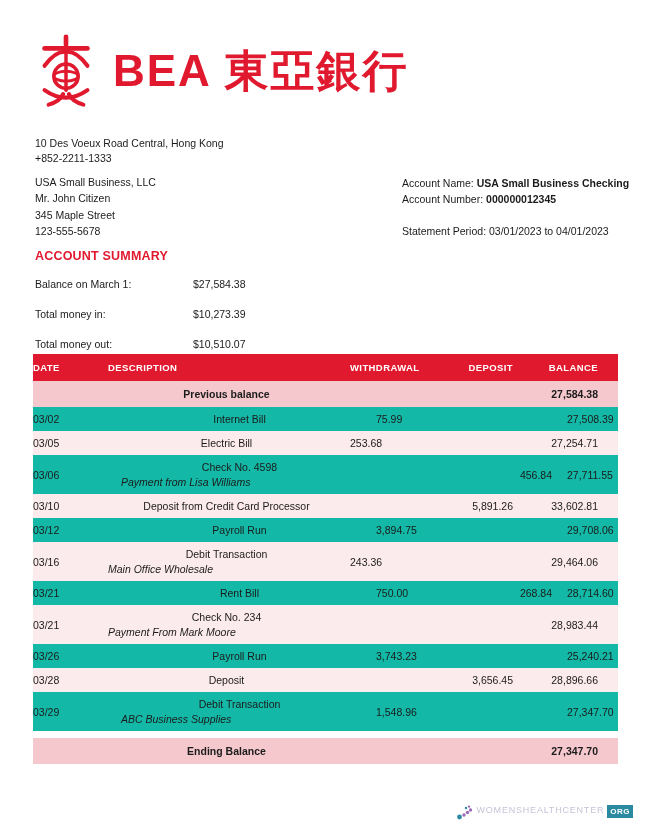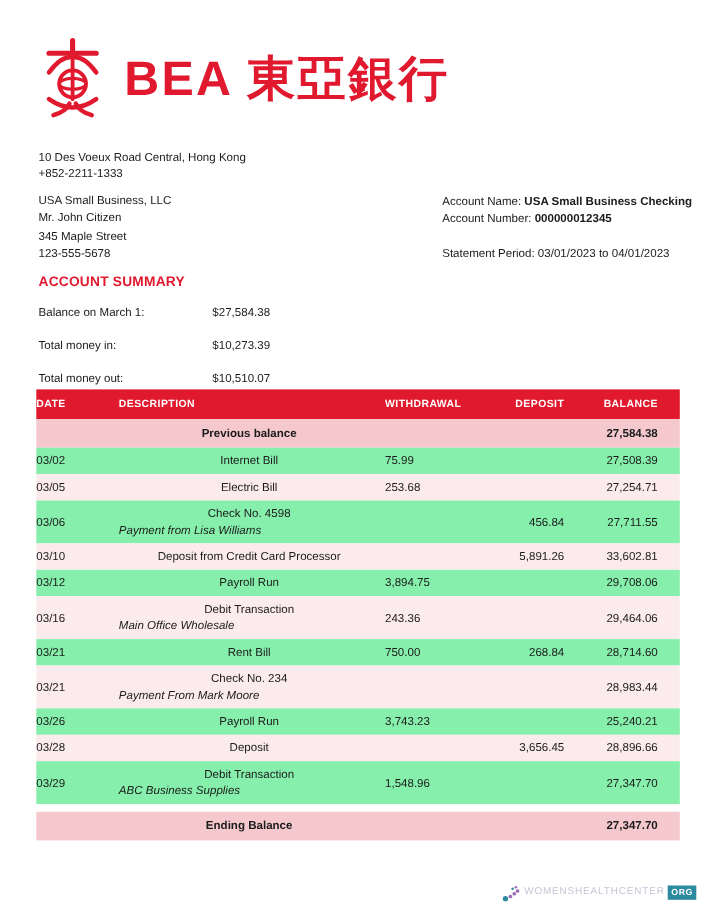--- a/index.html
+++ b/index.html
@@ -39,21 +39,21 @@
   .txn-table{position:absolute;left:33px;top:354px;width:585px;font-size:10.5px;}
   .trow,.thead{display:grid;grid-template-columns:70px 242px 110px 60px 1fr;align-items:center;}
   .thead{background:var(--red);color:#fff;height:27px;font-size:9.5px;font-weight:700;letter-spacing:.4px;}
   .c{padding:0;}
   .date{text-align:left;}
   .desc{padding-left:5px;}
   .wd{padding-left:5px;text-align:left;}
   .dep{text-align:right;padding-right:2px;}
   .bal{text-align:right;padding-right:20px;}
   .trow{padding:4.5px 0;min-height:23px;}
-  .trow.white{background:#86efac;}
+  .trow.white{background:#14b8a6;gap:13px;}
   .trow.pink{background:var(--pink_light);}
   .trow.strong{background:var(--pink_strong);min-height:25px;padding:5.5px 0;}
   .trow.strong .d1,.trow.strong .bal{font-weight:700;}
   .trow.gap{margin-top:7px;}
   .d1{line-height:15px;text-align:center;}
   .d2{line-height:15px;font-style:italic;}
 
   
   .watermark{position:absolute;right:12px;top:805px;display:flex;align-items:flex-start;gap:3px;}
   .wm-dots{width:18px;height:15px;}

